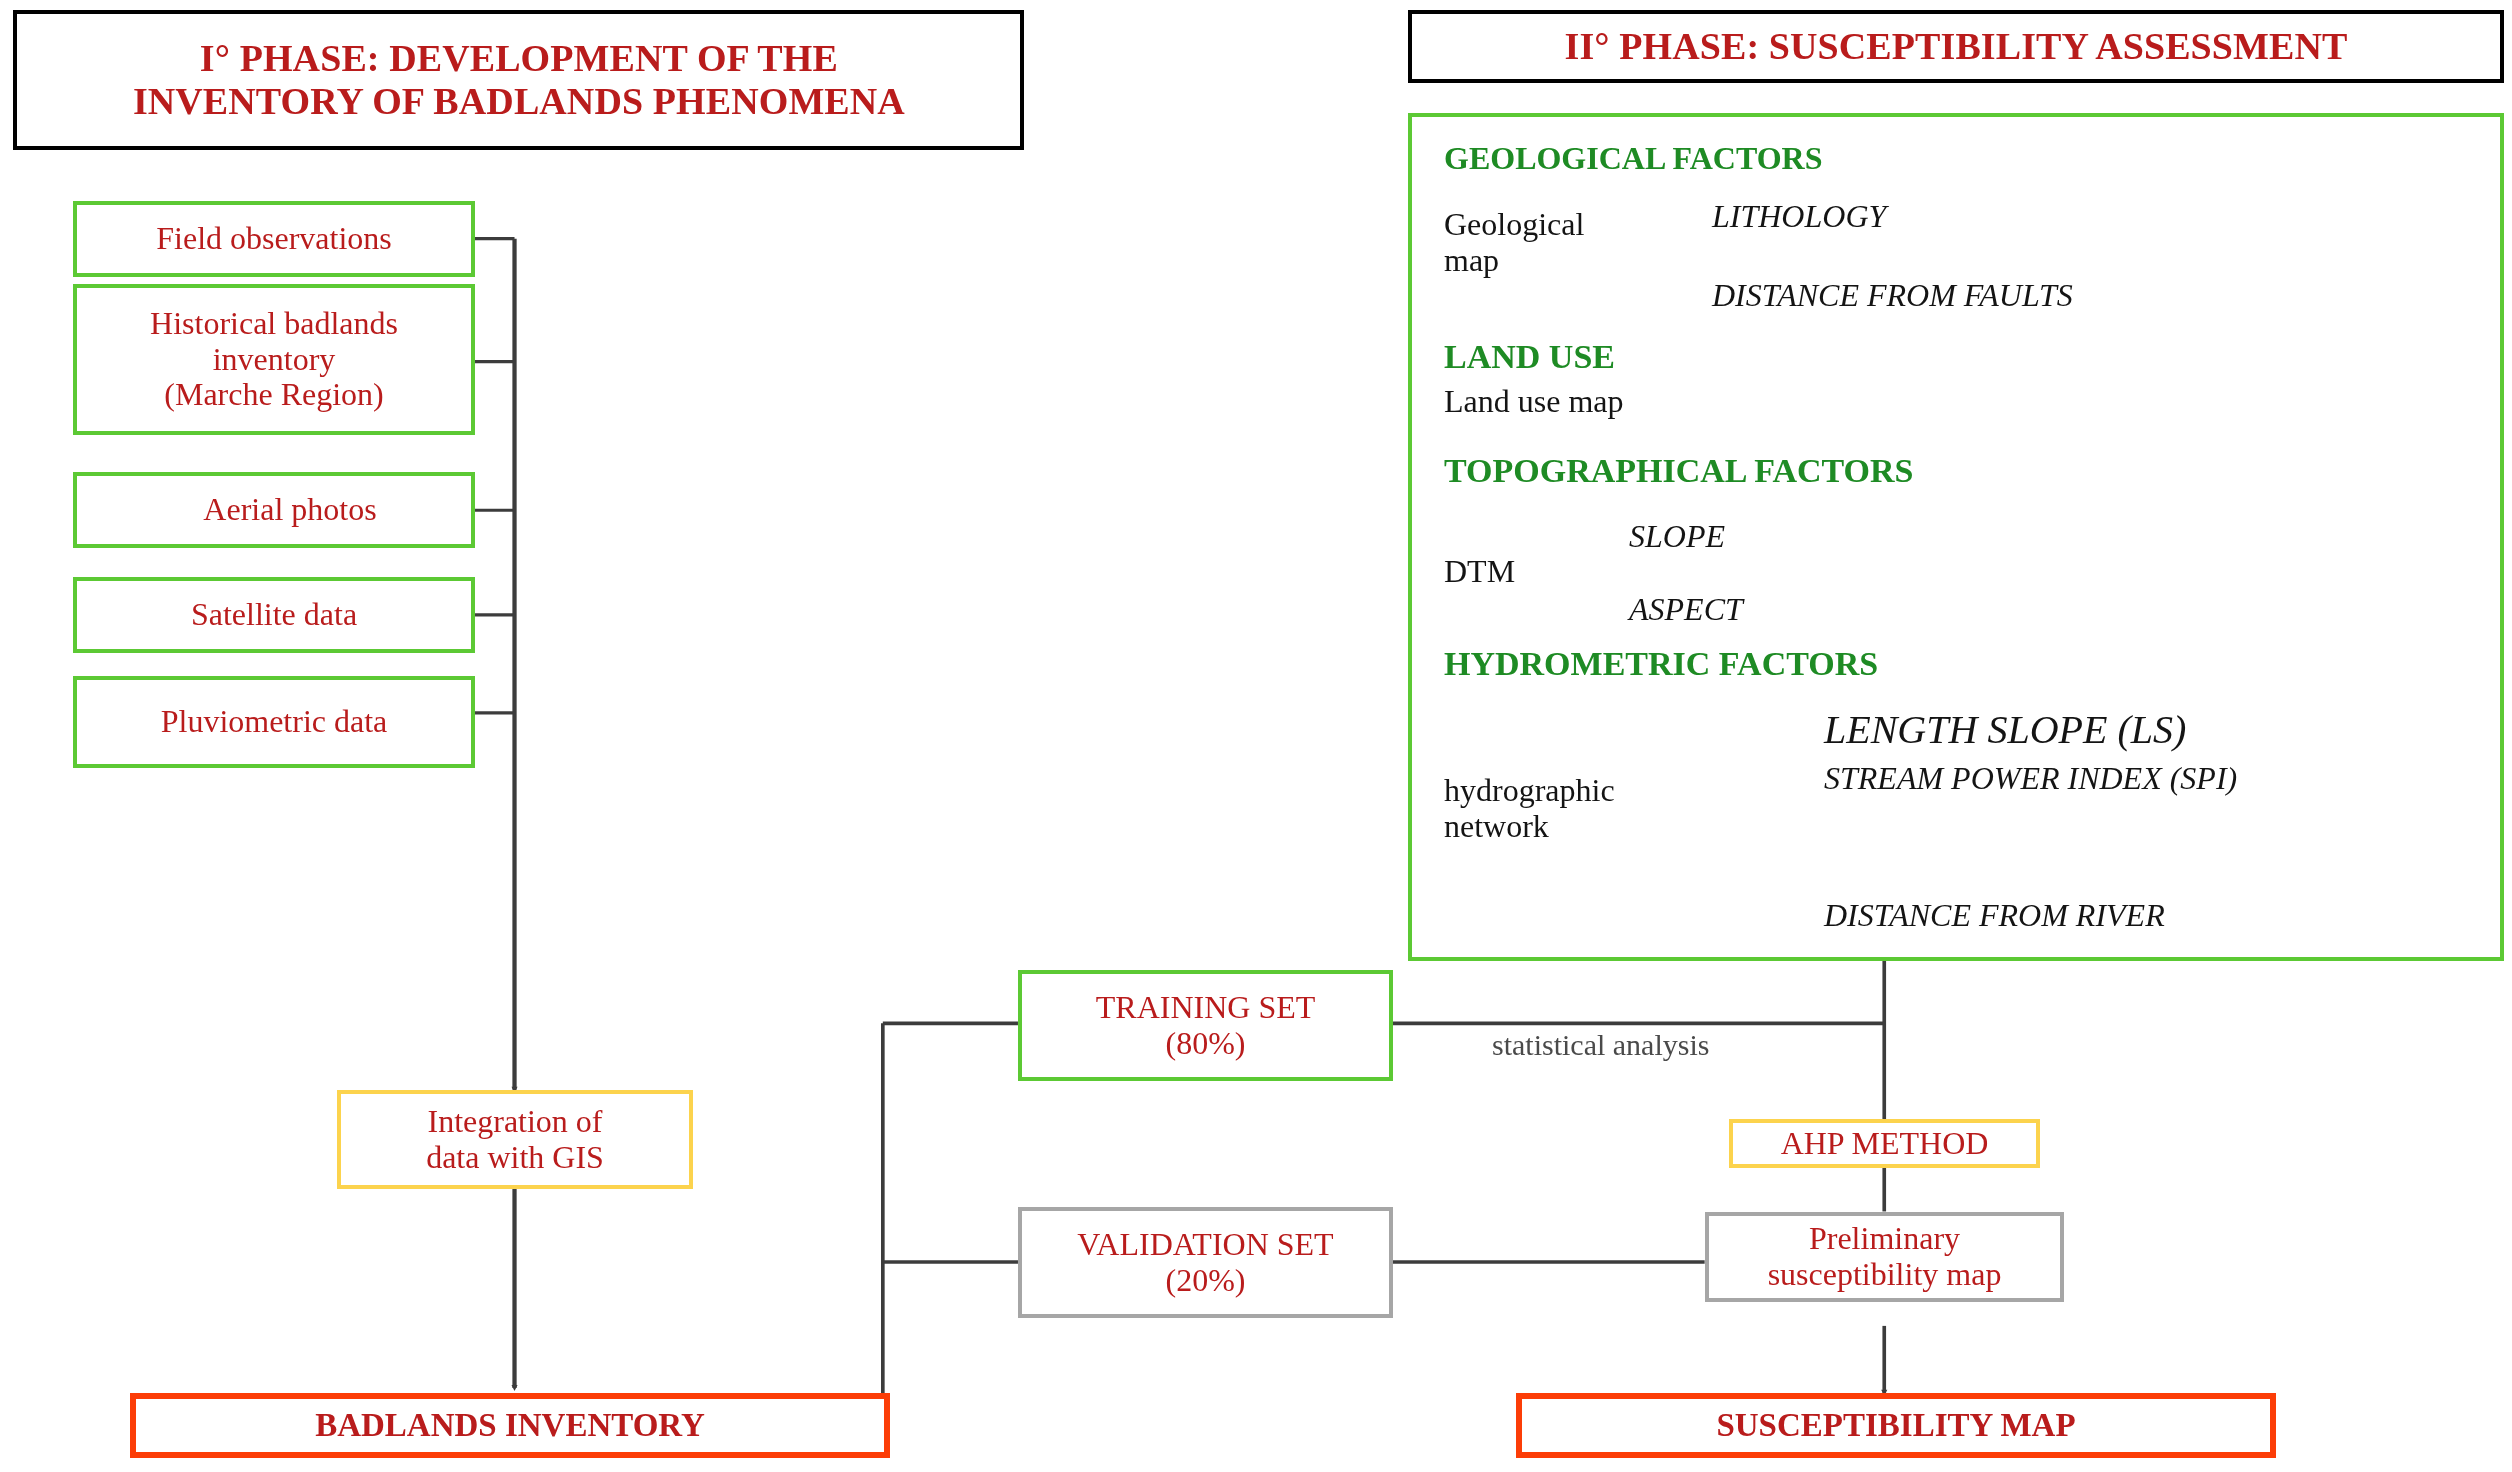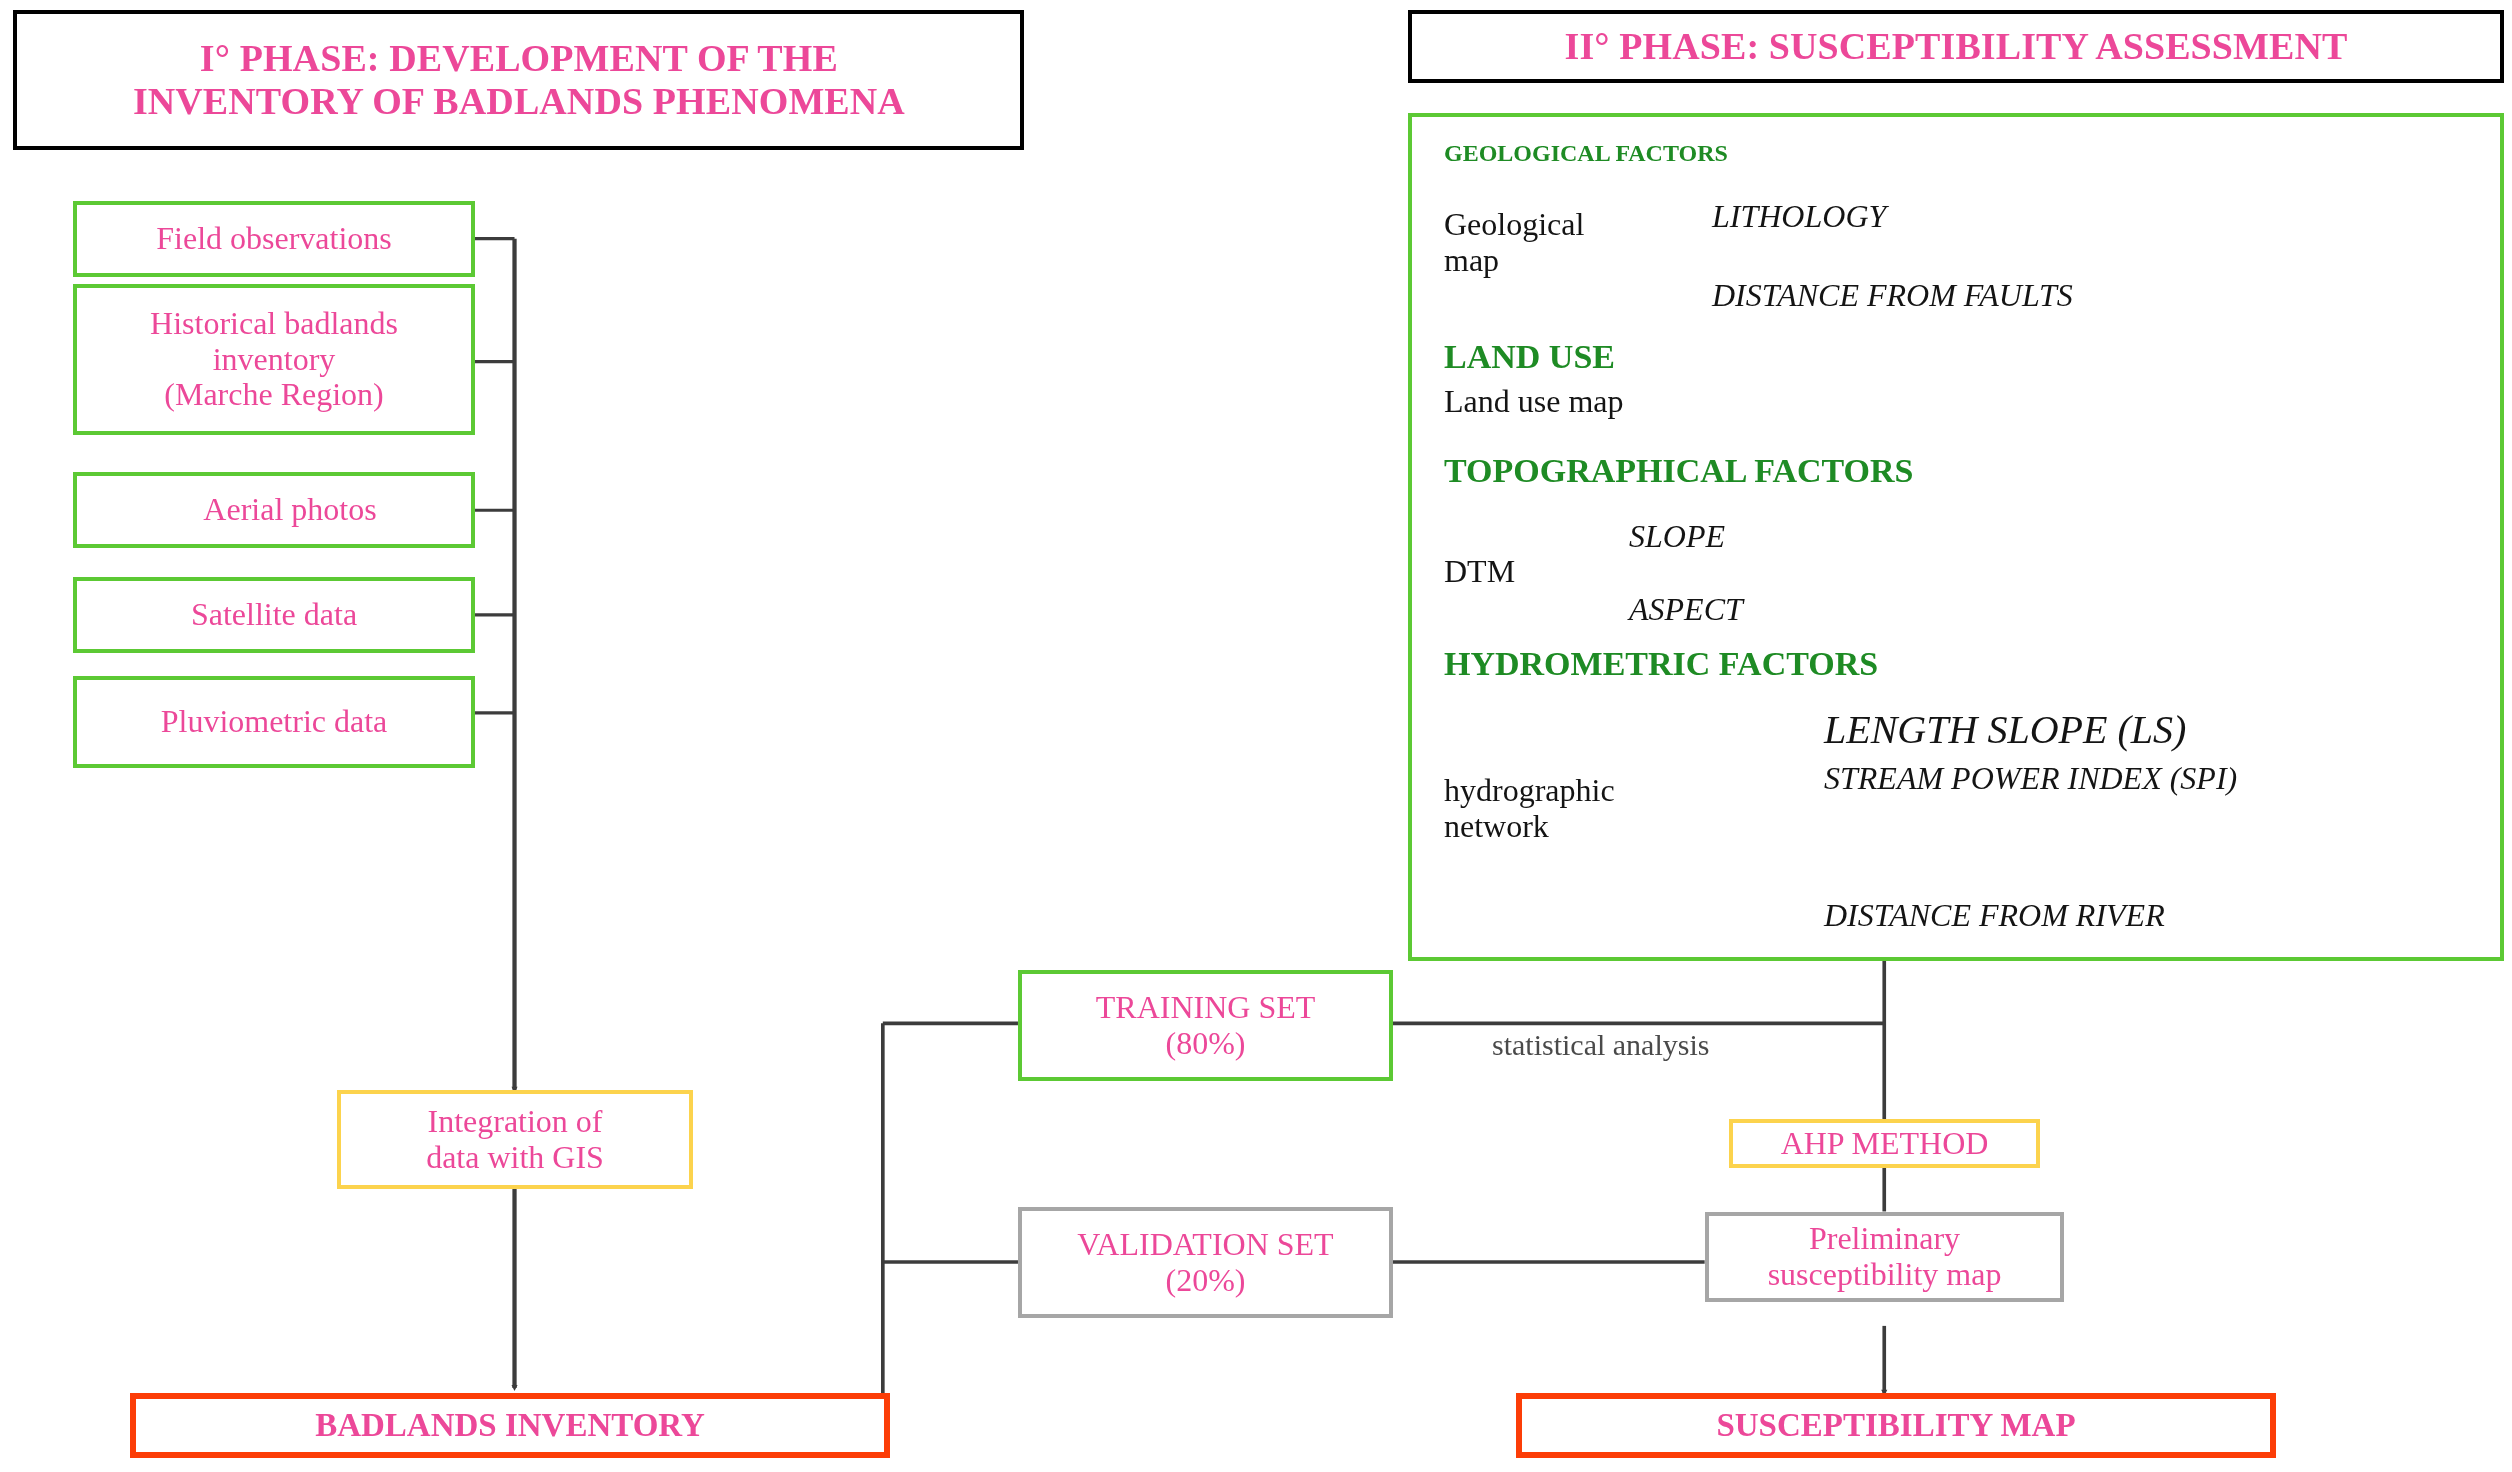--- a/index.html
+++ b/index.html
@@ -2,21 +2,21 @@
 <html style="font-size:9.7px"><head>
 <meta charset="utf-8">
 <style>
   html,body{margin:0;padding:0;background:#ffffff;}
   body{width:2512px;height:1472px;position:relative;overflow:hidden;
        font-family:"Liberation Serif",serif;}
   #stage{position:absolute;left:0;top:0;width:2512px;height:1472px;}
 
   .node{position:absolute;box-sizing:border-box;background:#ffffff;
         display:flex;align-items:center;justify-content:center;text-align:center;
-        line-height:1.12;color:#ec4899;}
+        line-height:1.12;color:#b91c1c;}
 
   
   .phase-header{border:4.3px solid #000;background:#fff;font-weight:bold;
       font-family:"Liberation Serif",serif;letter-spacing:0.1px;}
   .phase-header .inner{padding:0 6px;}
   .b-green-thin{border:4.3px solid #5CC934;}
   .b-yellow{border:4.9px solid #FCD34D;}
   .b-grey{border:4.3px solid #A6A6A6;}
   .b-red{border:6.7px solid #FC3D07;}
 
@@ -133,21 +133,21 @@
     <span>Integration of
 data with GIS</span>
   </div>
 
   <div class="node b-red" style="left:130px;top:1393px;width:760px;height:65px;font-size:33px;font-weight:bold;">
     <span>BADLANDS INVENTORY</span>
   </div>
 
   <div class="panel-green" style="left:1408px;top:113px;width:1096px;height:848px;"></div>
 
-  <div class="sec-head" style="left:1444px;top:140px;font-size:24px;">GEOLOGICAL FACTORS</div>
+  <div class="sec-head" style="left:1444px;top:140px;font-size:32px;">GEOLOGICAL FACTORS</div>
   <div class="lbl" style="left:1444px;top:207px;font-size:32px;white-space:pre-line;">Geological
 map</div>
   <div class="leaf" style="left:1712px;top:198px;font-size:32px;">LITHOLOGY</div>
   <div class="leaf" style="left:1712px;top:277px;font-size:32px;text-align:center;">DISTANCE FROM FAULTS</div>
 
   <div class="sec-head" style="left:1444px;top:338px;font-size:34px;">LAND USE</div>
   <div class="lbl" style="left:1444px;top:384px;font-size:32px;">Land use map</div>
 
   <div class="sec-head" style="left:1444px;top:452px;font-size:34px;">TOPOGRAPHICAL FACTORS</div>
   <div class="lbl" style="left:1444px;top:554px;font-size:32px;">DTM</div>

